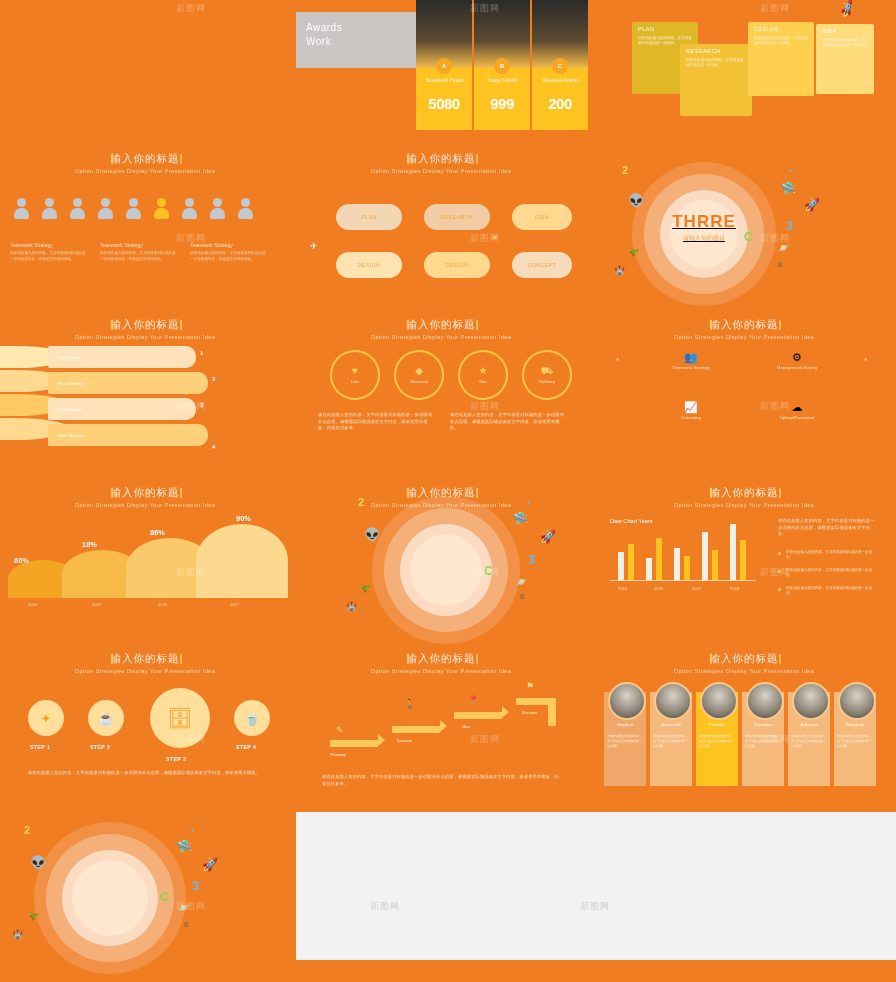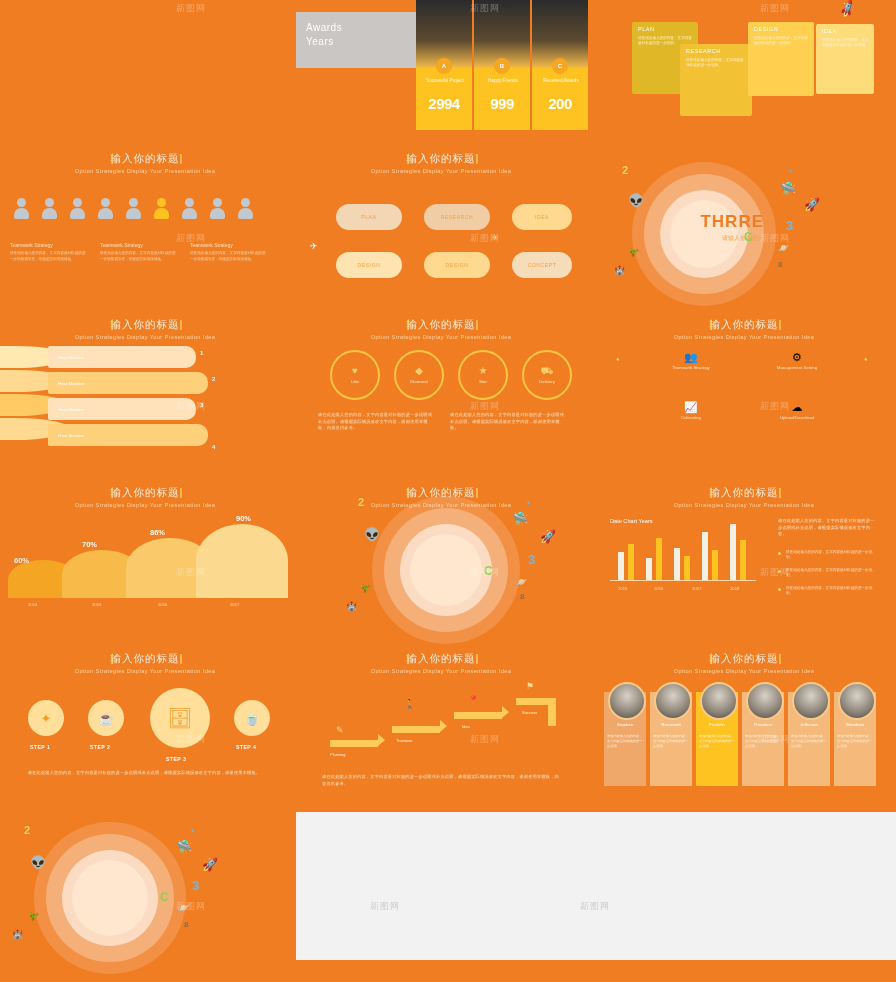--- a/index.html
+++ b/index.html
@@ -42,21 +42,21 @@
   .tw-col .b{font-size:3.6px;line-height:1.55;color:#fbdcba;}
   
   .cloud{position:absolute;border-radius:18px;display:flex;align-items:center;justify-content:center;color:#f9a03c;font-size:5px;letter-spacing:.6px;}
   .cloud:before,.cloud:after{content:"";position:absolute;border-radius:50%;background:inherit;}
   
   .ring{position:absolute;border-radius:50%;border:2px solid #ffc544;display:flex;flex-direction:column;align-items:center;justify-content:center;}
   .ring .ic{font-size:10px;color:#ffd06a;line-height:1;}
   .ring .lb{font-size:4.4px;color:#ffe8c4;margin-top:3px;}
   
   .conc{position:absolute;border-radius:50%;}
-  .concText{position:absolute;text-align:right;}
+  .concText{position:absolute;text-align:center;text-decoration:underline;}
   .concText .big{color:#f07d22;font-size:17px;font-weight:bold;letter-spacing:1px;}
   .concText .sm{color:#f3a14a;font-size:6px;margin-top:2px;}
   .emoji{position:absolute;font-size:13px;line-height:1;}
   .emoji.sm{font-size:9px;}
   .num{position:absolute;font-weight:bold;}
   
   .fan{position:absolute;border-radius:0 60% 60% 0;}
   .stepbar{position:absolute;border-radius:2px 10px 10px 2px;display:flex;align-items:center;padding-left:10px;box-sizing:border-box;color:#fff;font-size:4.4px;}
   
   .ig{position:absolute;text-align:center;}
@@ -88,38 +88,38 @@
 
 <div id="page">
   <div class="bg"></div>
   <div class="whitepatch"></div>
   <div class="whitepatch2"></div>
 
 
   <div class="slide" style="left:296px;top:0;width:290px;height:150px;">
     <div class="grayband" style="left:0;top:12px;width:120px;height:56px;"></div>
     <div style="position:absolute;left:10px;top:22px;color:#fff;font-size:10px;letter-spacing:.5px;">Awards</div>
-    <div style="position:absolute;left:10px;top:36px;color:#fff;font-size:10px;letter-spacing:.5px;">Years</div>
+    <div style="position:absolute;left:10px;top:36px;color:#fff;font-size:10px;letter-spacing:.5px;">Work</div>
     <div class="photoA" style="left:120px;top:0;width:56px;height:68px;"></div>
     <div class="photoA" style="left:178px;top:0;width:56px;height:68px;"></div>
     <div class="photoA" style="left:236px;top:0;width:56px;height:68px;"></div>
 
     <div class="ycol" style="left:120px;top:68px;width:56px;height:62px;background:#ffc321;"></div>
     <div class="ycol" style="left:178px;top:68px;width:56px;height:62px;background:#ffc321;"></div>
     <div class="ycol" style="left:236px;top:68px;width:56px;height:62px;background:#ffc321;"></div>
 
     <div class="circleBadge" style="left:140px;top:58px;width:16px;height:16px;">A</div>
     <div class="circleBadge" style="left:198px;top:58px;width:16px;height:16px;">B</div>
     <div class="circleBadge" style="left:256px;top:58px;width:16px;height:16px;">C</div>
 
     <div class="smlbl" style="left:126px;top:78px;width:46px;text-align:center;">Successful Project</div>
     <div class="smlbl" style="left:184px;top:78px;width:46px;text-align:center;">Happy Friends</div>
     <div class="smlbl" style="left:242px;top:78px;width:46px;text-align:center;">Received Awards</div>
 
-    <div class="bignum" style="left:122px;top:95px;width:52px;text-align:center;">2994</div>
+    <div class="bignum" style="left:122px;top:95px;width:52px;text-align:center;">5080</div>
     <div class="bignum" style="left:180px;top:95px;width:52px;text-align:center;">999</div>
     <div class="bignum" style="left:238px;top:95px;width:52px;text-align:center;">200</div>
   </div>
 
   <div class="slide" style="left:592px;top:0;width:304px;height:150px;">
     <div class="card3" style="left:40px;top:22px;width:66px;height:72px;background:#e0b726;">
       <span class="cap">PLAN</span>
       <span class="bd">请在此处输入您的内容，文字内容是对标题的进一步说明。</span>
     </div>
     <div class="card3" style="left:88px;top:44px;width:72px;height:72px;background:#f2c134;">
@@ -324,21 +324,21 @@
     <div class="s">Option Strategies Display Your Presentation Idea</div>
   </div>
 
   <div class="slide" style="left:0;top:510px;width:290px;height:120px;">
     <div class="hill" style="left:8px;top:50px;width:70px;height:38px;background:#f5a524;"></div>
     <div class="hill" style="left:62px;top:40px;width:80px;height:48px;background:#f8bb49;"></div>
     <div class="hill" style="left:126px;top:28px;width:88px;height:60px;background:#f9c96a;"></div>
     <div class="hill" style="left:196px;top:14px;width:92px;height:74px;background:#fbd98f;"></div>
 
     <div class="hlbl" style="left:14px;top:46px;color:#f2f2f2;">60%</div>
-    <div class="hlbl" style="left:82px;top:30px;">70%</div>
+    <div class="hlbl" style="left:82px;top:30px;">18%</div>
     <div class="hlbl" style="left:150px;top:18px;">86%</div>
     <div class="hlbl" style="left:236px;top:4px;">90%</div>
 
     <div class="ylbl" style="left:28px;top:92px;">2014</div>
     <div class="ylbl" style="left:92px;top:92px;">2015</div>
     <div class="ylbl" style="left:158px;top:92px;">2016</div>
     <div class="ylbl" style="left:230px;top:92px;">2017</div>
   </div>
 
   <div class="slide" style="left:296px;top:486px;width:290px;height:150px;">

